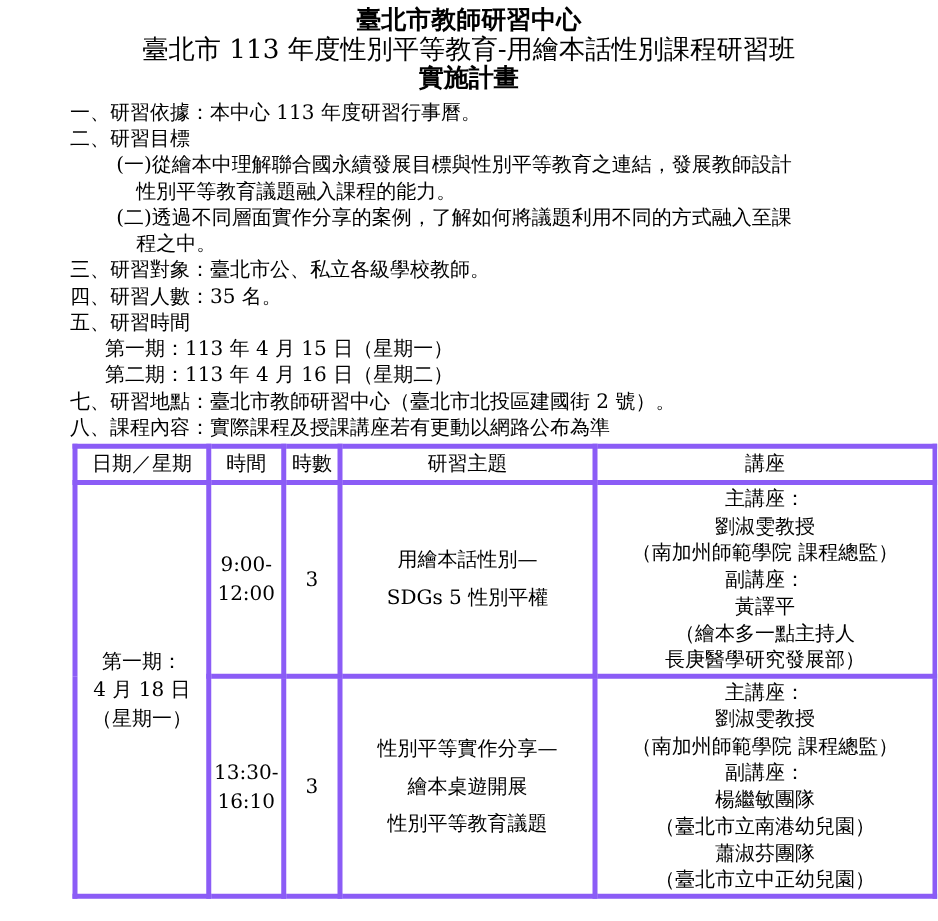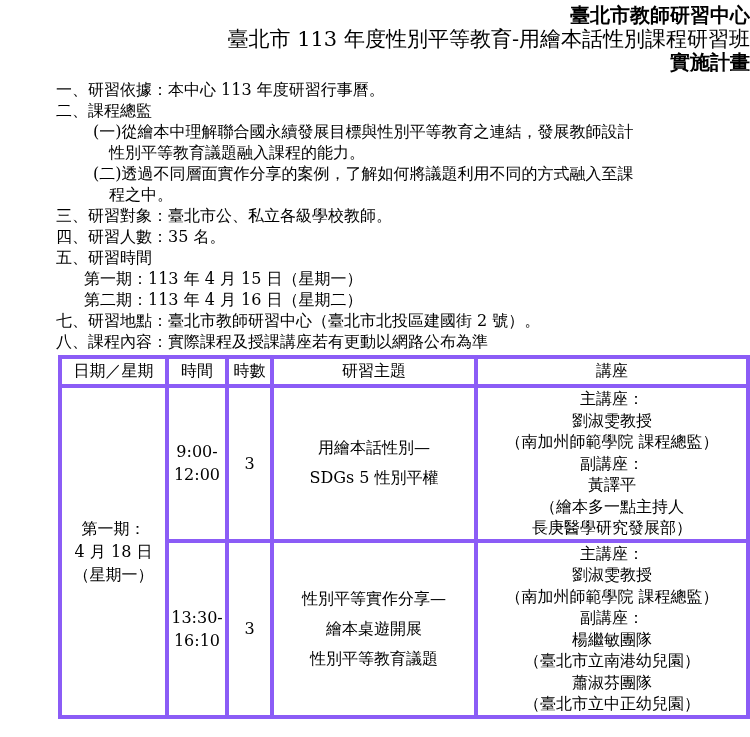--- a/index.html
+++ b/index.html
@@ -6,21 +6,21 @@
   .page {
     position: relative;
     width: 750px;
     height: 737px;
     box-sizing: border-box;
     background: #ffffff;
     color: #000000;
     font-family: "DejaVu Serif", "Liberation Serif", serif;
     overflow: hidden;
   }
-  .title-block { text-align: right; padding-top: 3px; }
+  .title-block { text-align: center; padding-top: 3px; }
   .title-org  { font-size: 20px; font-weight: 700; line-height: 25px; }
   .title-course { font-size: 21px; font-weight: 400; line-height: 23px; }
   .title-doc  { font-size: 20px; font-weight: 700; line-height: 23px; }
 
   .doc-body { margin-top: 5px; padding-left: 56px; font-size: 16px; }
   .line { line-height: 21px; white-space: pre; }
   .l1 { padding-left: 37px; }  
   .l2 { padding-left: 53px; }  
   .l3 { padding-left: 28px; }  
 
@@ -56,21 +56,21 @@
 <div class="page">
 
   <div class="title-block">
     <div class="title-org">臺北市教師研習中心</div>
     <div class="title-course">臺北市 113 年度性別平等教育-用繪本話性別課程研習班</div>
     <div class="title-doc">實施計畫</div>
   </div>
 
   <div class="doc-body">
     <div class="line">一、研習依據：本中心 113 年度研習行事曆。</div>
-    <div class="line">二、課程總監</div>
+    <div class="line">二、研習目標</div>
     <div class="line l1">(一)從繪本中理解聯合國永續發展目標與性別平等教育之連結，發展教師設計</div>
     <div class="line l2">性別平等教育議題融入課程的能力。</div>
     <div class="line l1">(二)透過不同層面實作分享的案例，了解如何將議題利用不同的方式融入至課</div>
     <div class="line l2">程之中。</div>
     <div class="line">三、研習對象：臺北市公、私立各級學校教師。</div>
     <div class="line">四、研習人數：35 名。</div>
     <div class="line">五、研習時間</div>
     <div class="line l3">第一期：113 年 4 月 15 日（星期一）</div>
     <div class="line l3">第二期：113 年 4 月 16 日（星期二）</div>
     <div class="line">七、研習地點：臺北市教師研習中心（臺北市北投區建國街 2 號）。</div>

